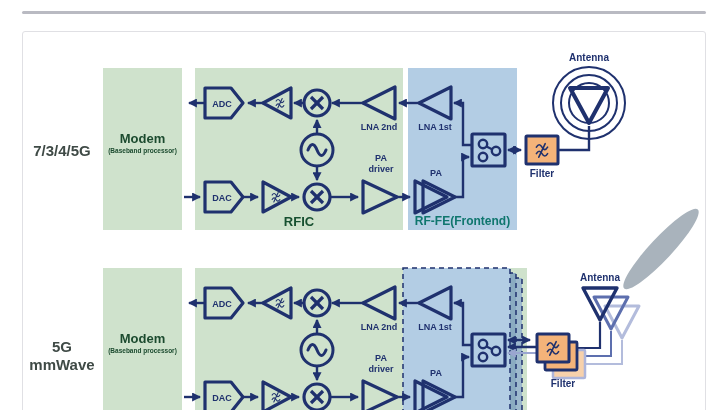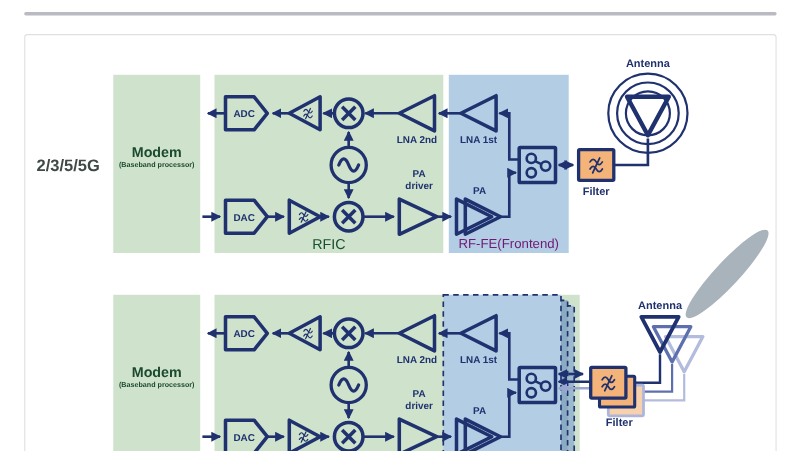--- a/index.html
+++ b/index.html
@@ -7,23 +7,23 @@
           font-family:"Liberation Sans",sans-serif;}
   .top-rule{position:absolute;left:22px;top:11px;width:684px;height:3px;background:#b9bac2;border-radius:2px;}
   .card{position:absolute;left:22px;top:31px;width:682px;height:395px;border:1.5px solid #e0e0e4;border-radius:3px;background:#ffffff;}
   .blk{position:absolute;}
   .green{background:#cfe2cc;}
   .blue{background:#b3cde4;}
   .rowlab{position:absolute;color:#3f4a46;font-weight:bold;font-size:15px;text-align:center;line-height:18px;}
   .modemlab{position:absolute;text-align:center;color:#1b4a2e;}
   .modemlab .t{font-weight:bold;font-size:13px;line-height:16px;}
   .modemlab .s{font-weight:bold;font-size:6.5px;line-height:8px;}
-  .biglab{position:absolute;text-align:center;font-weight:normal;}
+  .biglab{position:absolute;text-align:center;font-weight:bold;}
   .rficlab{color:#175030;font-size:13px;}
-  .rffelab{color:#701a75;font-size:12px;}
+  .rffelab{color:#0f766e;font-size:12px;}
   svg.overlay{position:absolute;left:0;top:0;z-index:5;}
   .ln{stroke:#1f316e;stroke-width:2.4;fill:none;}
   .shape{stroke:#1f316e;stroke-width:3.2;fill:none;stroke-linejoin:round;}
   .c9{font-family:"Liberation Sans",sans-serif;font-weight:bold;font-size:9px;fill:#1f316e;text-anchor:middle;}
   .c10{font-family:"Liberation Sans",sans-serif;font-weight:bold;font-size:10px;fill:#1f316e;text-anchor:middle;}
 </style>
 </head>
 <body>
 
 <div class="screen">
@@ -31,21 +31,25 @@
   <div class="top-rule"></div>
   <div class="card"></div>
 
   <div class="blk green" style="left:103px;top:68px;width:79px;height:162px;"></div>
   <div class="blk green" style="left:195px;top:68px;width:208px;height:162px;"></div>
   <div class="blk blue" style="left:408px;top:68px;width:109px;height:162px;"></div>
 
   <div class="blk green" style="left:103px;top:268px;width:79px;height:148px;"></div>
   <div class="blk green" style="left:195px;top:268px;width:332px;height:148px;"></div>
 
-  <div class="rowlab" style="left:20px;top:142px;width:84px;">2/3/5/5G</div>
+  <div class="rowlab" style="left:20px;top:142px;width:84px;">7/3/4/5G</div>
+  <div class="rowlab" style="left:20px;top:338px;width:84px;">
+    <div>5G</div>
+    <div>mmWave</div>
+  </div>
 
   <div class="modemlab" style="left:103px;top:131px;width:79px;">
     <div class="t">Modem</div>
     <div class="s">(Baseband processor)</div>
   </div>
   <div class="modemlab" style="left:103px;top:331px;width:79px;">
     <div class="t">Modem</div>
     <div class="s">(Baseband processor)</div>
   </div>
 

